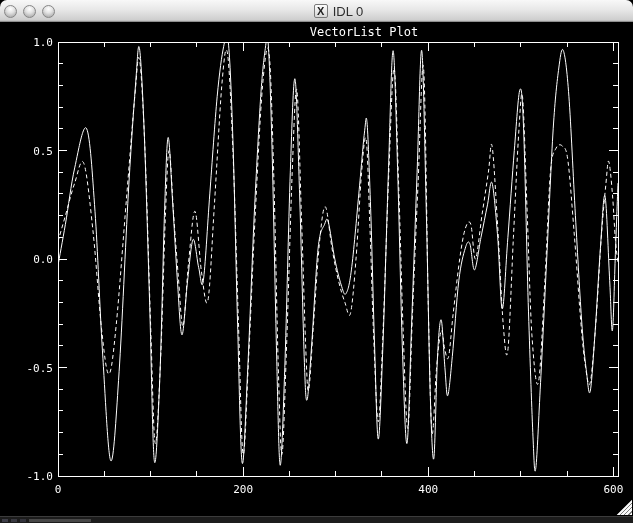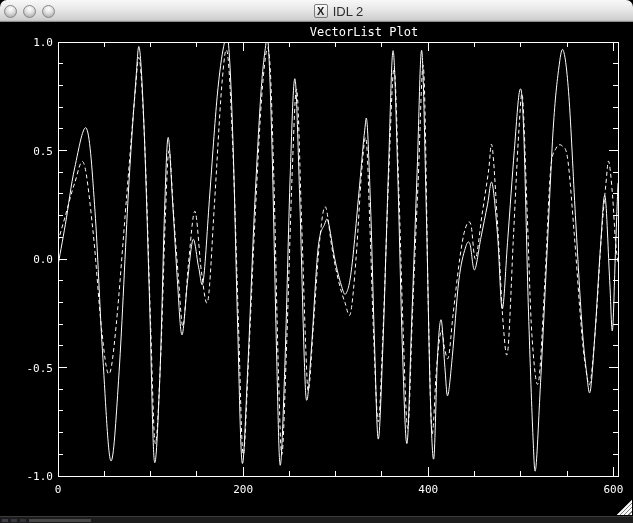--- a/index.html
+++ b/index.html
@@ -58,21 +58,21 @@
 <div class="window">
 
   <div class="titlebar">
     <div class="traffic-lights">
       <span class="tl-btn"></span>
       <span class="tl-btn"></span>
       <span class="tl-btn"></span>
     </div>
     <div class="title-group">
       <span class="x11-icon">X</span>
-      <span class="title-text">IDL 2</span>
+      <span class="title-text">IDL 0</span>
     </div>
   </div>
 
   <div class="content">
     <svg id="plot" width="633" height="501" viewBox="0 22 633 501">
         <clipPath id="box">
           <rect x="58" y="42" width="560" height="434"></rect>
         </clipPath>
         <rect x="58" y="42" width="560" height="434" fill="none" stroke="#ffffff" stroke-width="1" shape-rendering="crispEdges"></rect>
         <line x1="58" y1="476" x2="58" y2="467" stroke="#ffffff" stroke-width="1" shape-rendering="crispEdges"></line>

